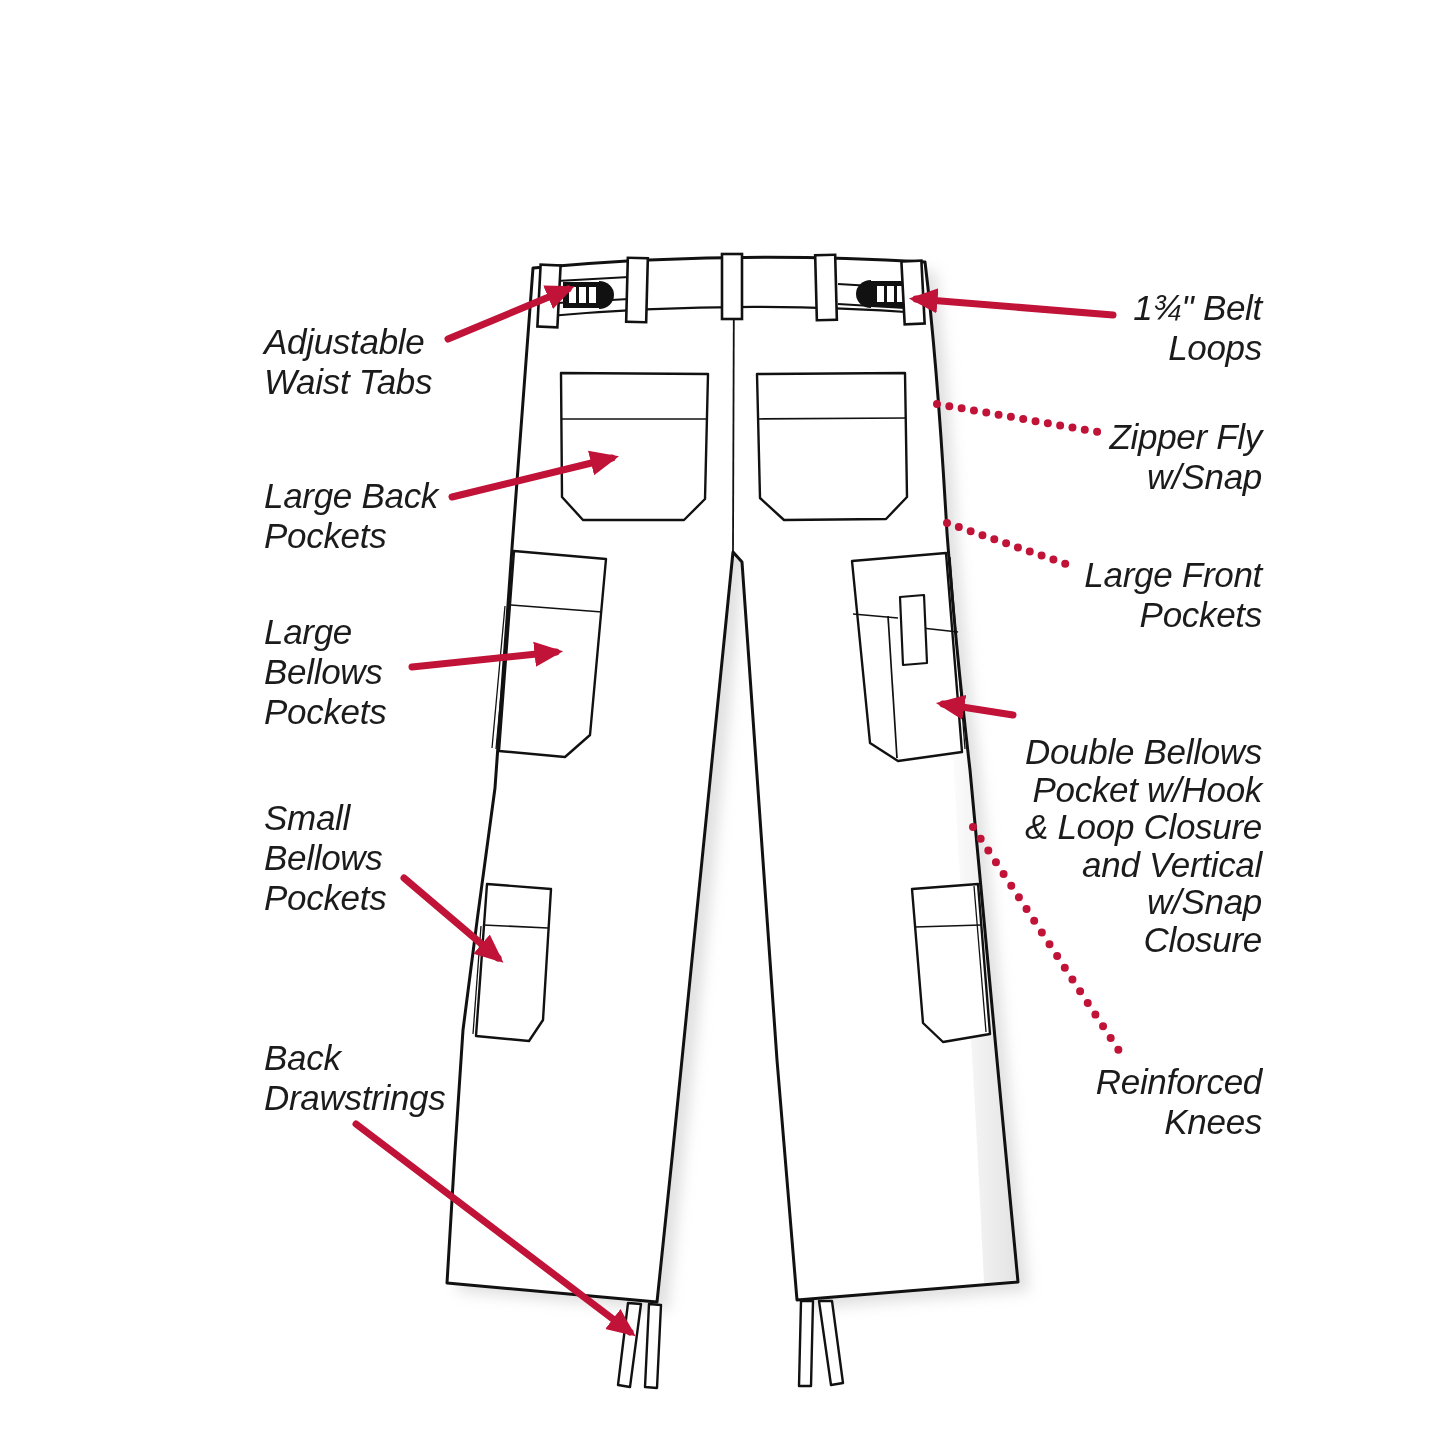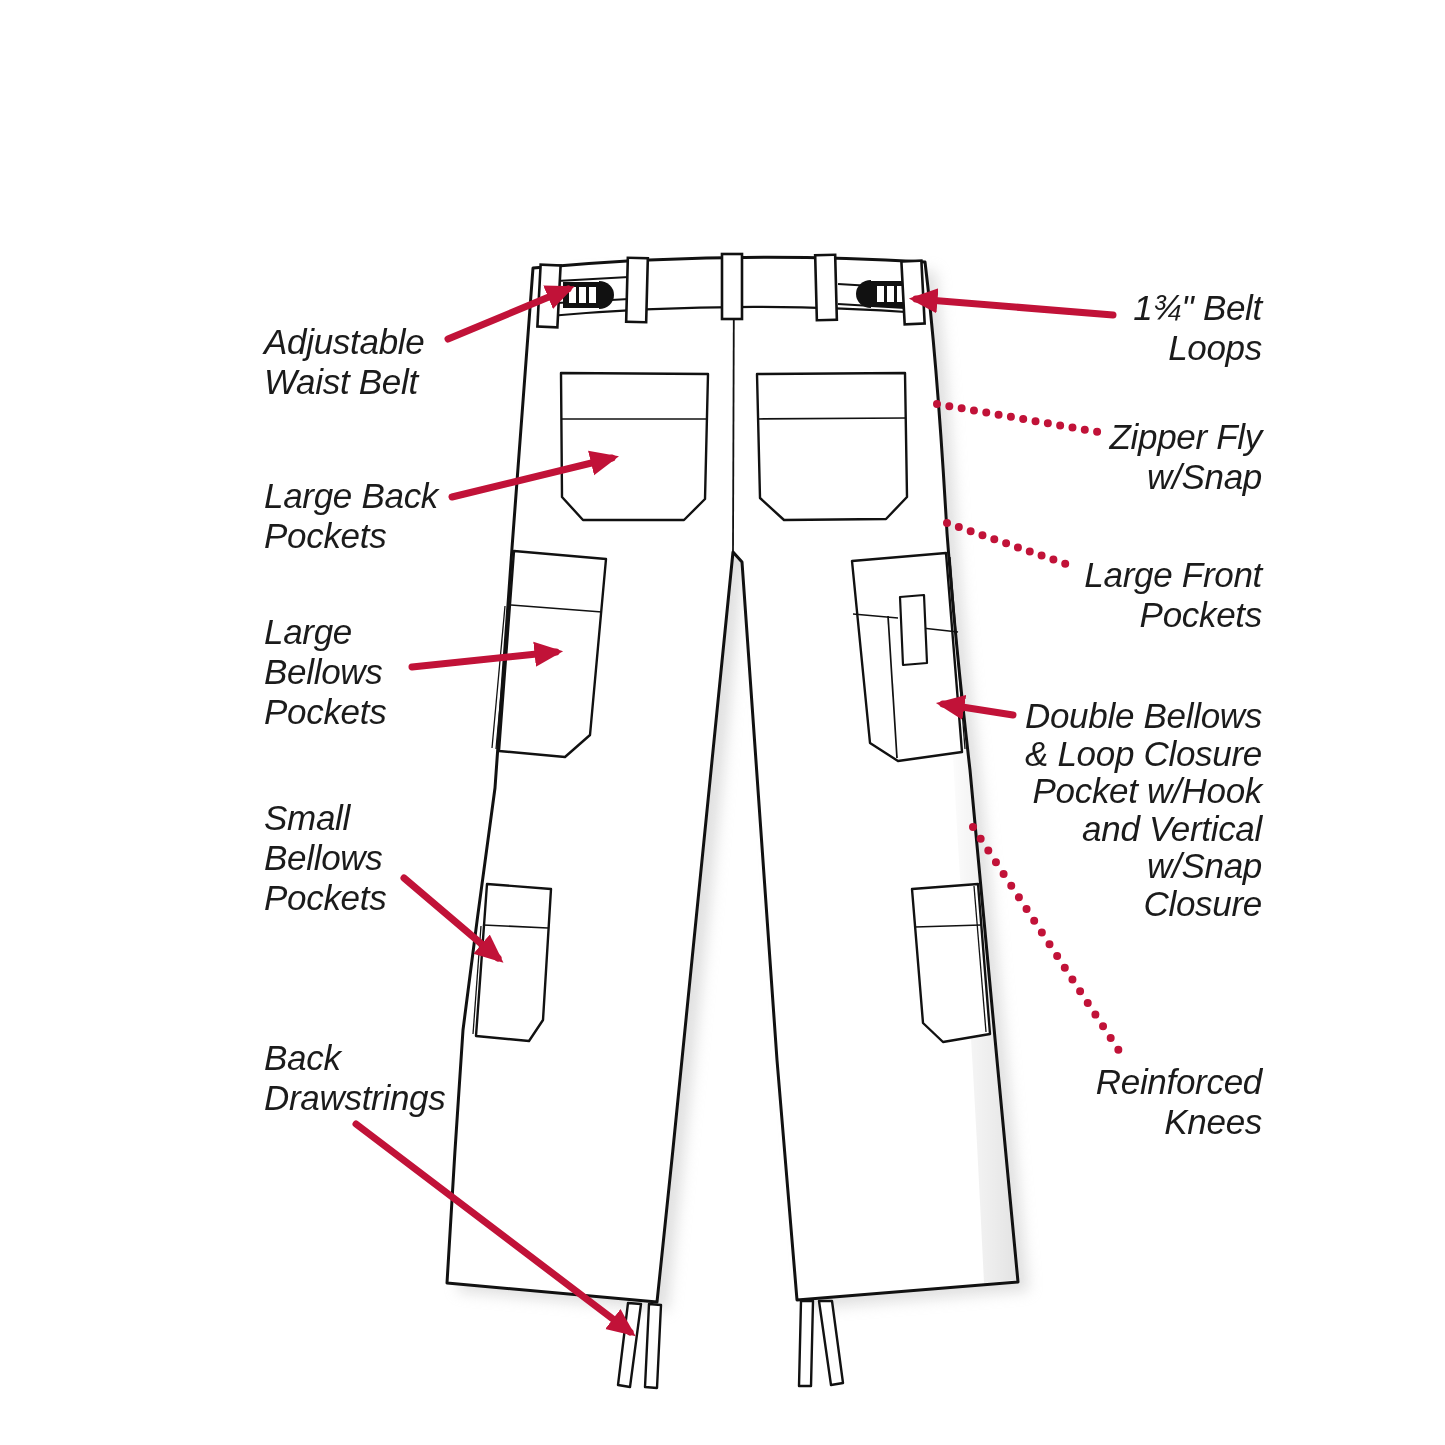--- a/index.html
+++ b/index.html
@@ -5,21 +5,21 @@
   html,body{margin:0;padding:0;background:#ffffff;}
   body{width:1445px;height:1445px;position:relative;overflow:hidden;
        font-family:"Liberation Sans", sans-serif;}
   .stage{position:absolute;inset:0;font-style:italic;}
   svg{position:absolute;left:0;top:0;}
   .lbl{position:absolute;font-size:35px;line-height:40px;color:#1b1b1b;
        letter-spacing:-0.3px;white-space:nowrap;}
   .lbl span{display:block;}
   .lbl.left{text-align:left;}
   .lbl.right{text-align:right;}
-  .lbl.tight{line-height:37.5px;}
+  .lbl.tight{line-height:37.5px;margin-top:36px;}
 </style>
 </head>
 <body>
 
 <div class="stage">
 
 <svg width="1445" height="1445" viewBox="0 0 1445 1445">
   <defs>
     <filter id="soft" x="-25%" y="-25%" width="150%" height="150%">
       <feGaussianBlur stdDeviation="7"></feGaussianBlur>
@@ -141,21 +141,21 @@
 
   <g stroke="#c11238" stroke-linecap="round" fill="none">
     <line x1="937" y1="404" x2="1098" y2="432" stroke-width="8" stroke-dasharray="0 12.5"></line>
     <line x1="947" y1="523" x2="1075" y2="567" stroke-width="8" stroke-dasharray="0 12.5"></line>
     <line x1="973" y1="827" x2="1125" y2="1060" stroke-width="8" stroke-dasharray="0 14"></line>
   </g>
 </svg>
 
 <div class="lbl left" style="left:264px;top:322px">
   <span>Adjustable</span>
-  <span>Waist Belt</span>
+  <span>Waist Tabs</span>
 </div>
 <div class="lbl left" style="left:264px;top:476px">
   <span>Large Back</span>
   <span>Pockets</span>
 </div>
 <div class="lbl left" style="left:264px;top:612px">
   <span>Large</span>
   <span>Bellows</span>
   <span>Pockets</span>
 </div>
@@ -176,22 +176,22 @@
 <div class="lbl right" style="right:183px;top:417px">
   <span>Zipper Fly</span>
   <span>w/Snap</span>
 </div>
 <div class="lbl right" style="right:183px;top:555px">
   <span>Large Front</span>
   <span>Pockets</span>
 </div>
 <div class="lbl right tight" style="right:183px;top:697px">
   <span>Double Bellows</span>
+  <span>Pocket w/Hook</span>
   <span>&amp; Loop Closure</span>
-  <span>Pocket w/Hook</span>
   <span>and Vertical</span>
   <span>w/Snap</span>
   <span>Closure</span>
 </div>
 <div class="lbl right" style="right:183px;top:1062px">
   <span>Reinforced</span>
   <span>Knees</span>
 </div>
 
 </div>

